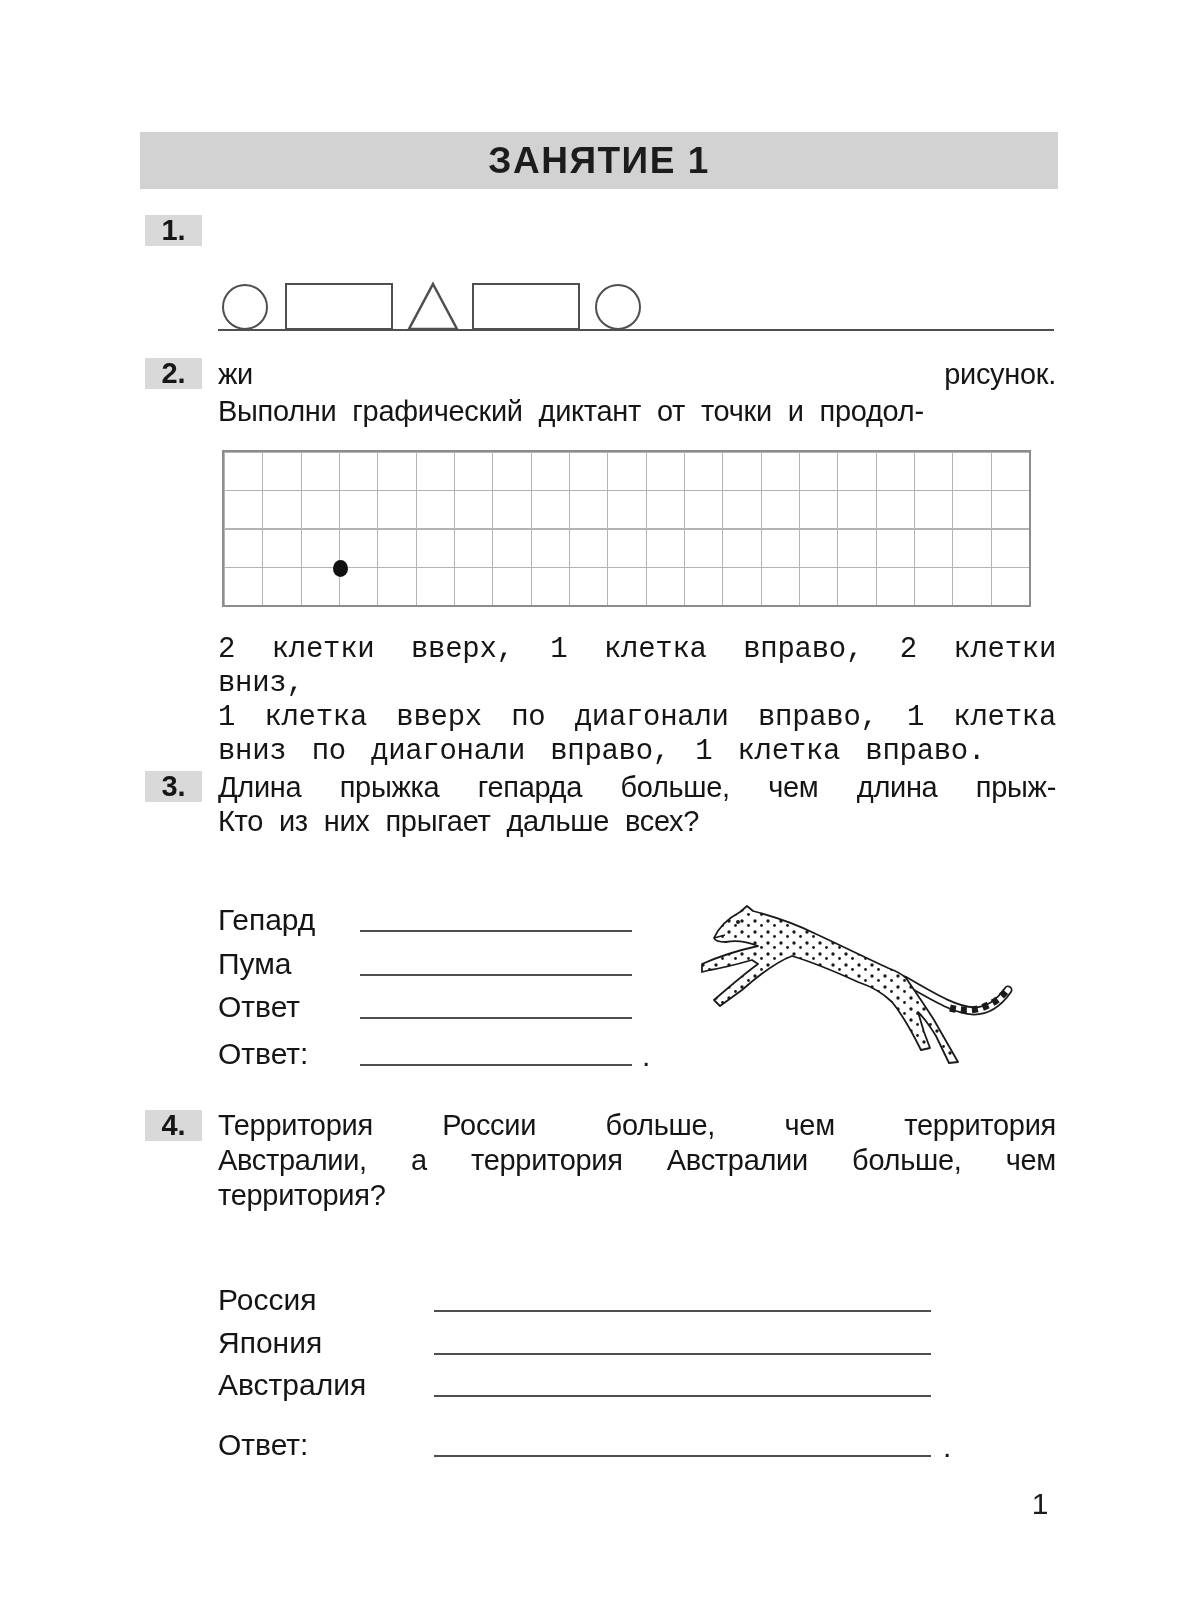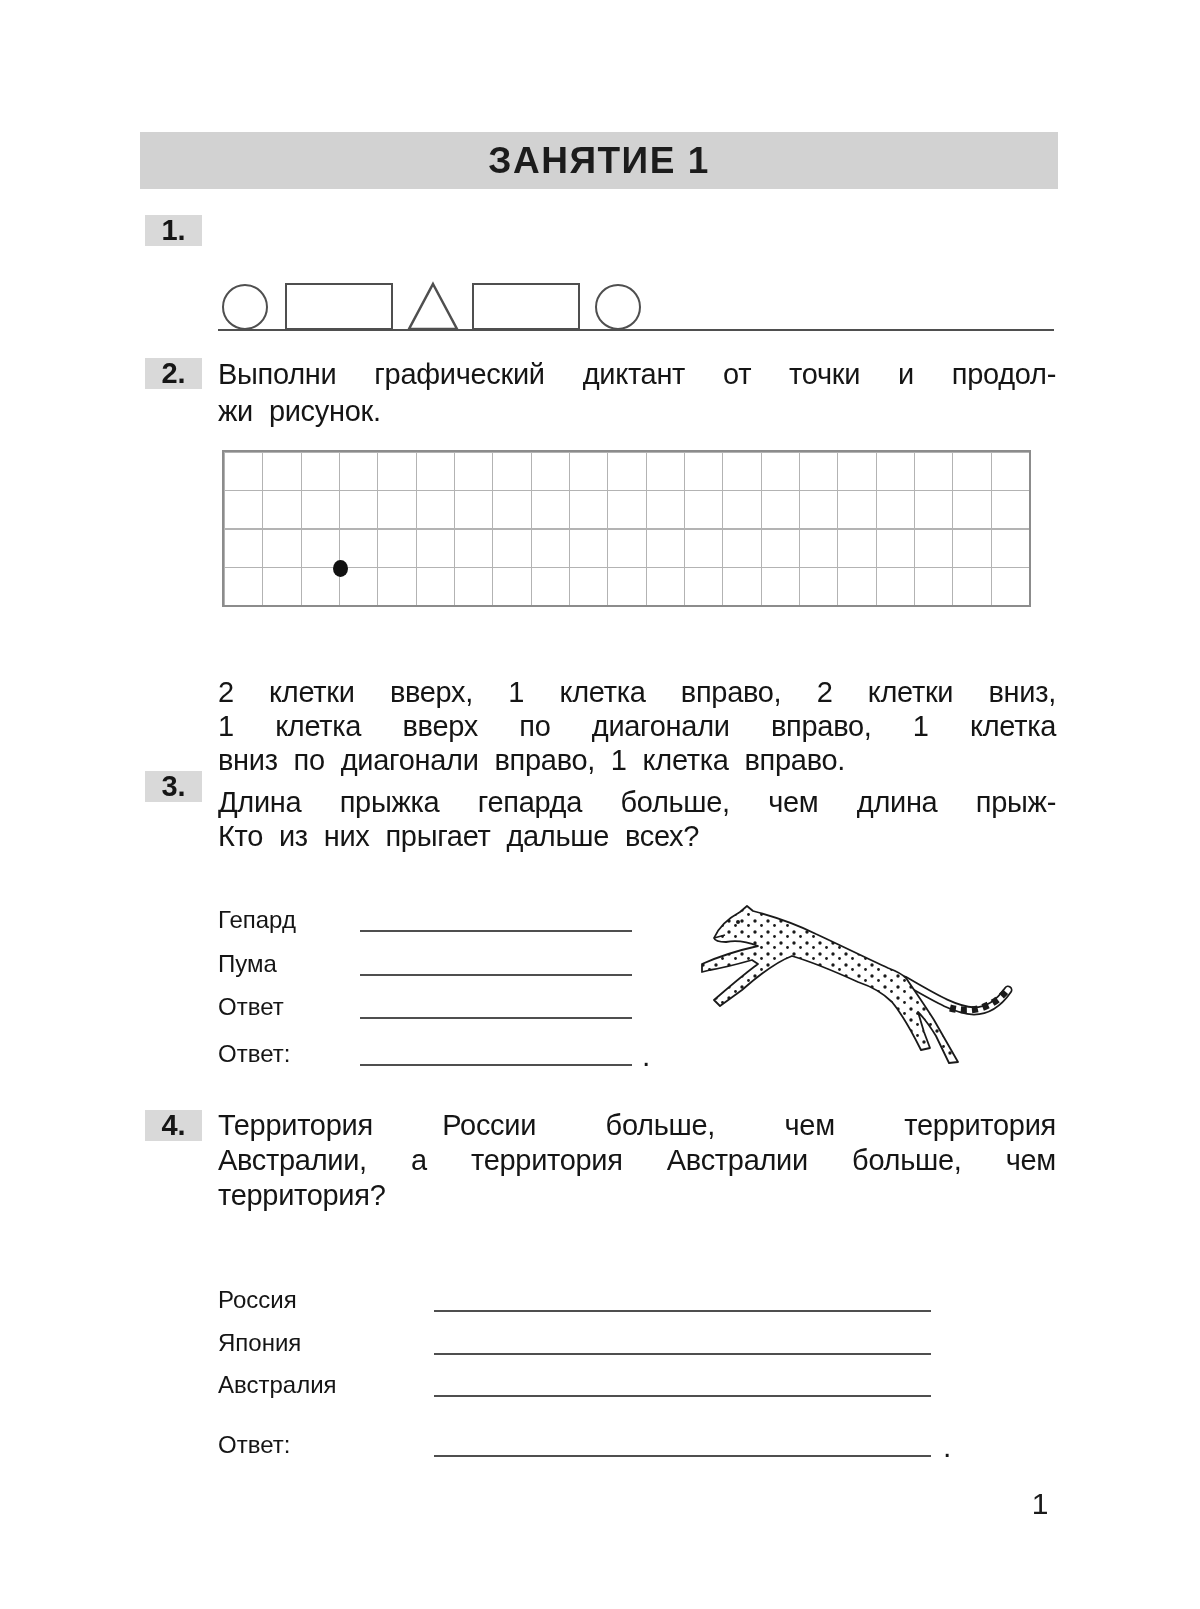--- a/index.html
+++ b/index.html
@@ -42,21 +42,21 @@
     border:2px solid #8c8c8c;
     background-image:
       repeating-linear-gradient(to right,  #b3b3b3 0 1px, transparent 1px 38.33px),
       repeating-linear-gradient(to bottom, #b3b3b3 0 1px, transparent 1px 38.25px);
   }
   .dot { position:absolute; left:109px; top:108px; width:15px; height:17px; background:#111; border-radius:50%; }
 
   
   .rows { position:absolute; left:218px; }
   .rowitem { position:relative; }
-  .rowitem .lbl, .ans .lbl { position:absolute; left:0; top:0; font-size:24px; line-height:34px; color:#151515; }
+  .rowitem .lbl, .ans .lbl { position:absolute; left:0; top:0; font-size:30px; line-height:34px; color:#151515; }
   .blank { position:absolute; top:0; height:29px; border-bottom:2px solid #4f4f4f; }
   .t3rows .rowitem { height:43.5px; }
   .t3rows .blank, .t3blank { left:142px; width:272px; }
   .t4rows .rowitem { height:42.5px; }
   .t4rows .blank, .t4blank { left:216px; width:497px; }
   .ans { position:absolute; left:218px; height:44px; }
   .period { position:absolute; top:2px; font-size:30px; color:#151515; }
 
   .pageno { position:absolute; left:1020px; top:1487px; width:40px; text-align:center; font-size:30px; color:#1a1a1a; }
 
@@ -78,37 +78,37 @@
       <polygon points="27,3 51,48 3,48" fill="#ffffff" stroke="#4f4f4f" stroke-width="2.5"></polygon>
     </svg>
     <div class="shape rect" style="left:472px; top:283px; width:108px; height:47px;"></div>
     <div class="shape circle" style="left:595px; top:284px; width:46px; height:46px;"></div>
     <div class="baseline"></div>
   </div>
 
   <div class="badge" style="top:358px;">2.</div>
   <div class="para" style="top:356px; line-height:37px;">
 
-  <div>Выполни графический диктант от точки и продол-</div>
-      <div>жи рисунок.</div>
+  <div>жи рисунок.</div>
+      <div>Выполни графический диктант от точки и продол-</div>
     </div>
 
   <div class="grid">
     <div class="dot"></div>
   </div>
 
-  <div class="para" style="top:675px; line-height:34px;">
+  <div class="para" style="top:633px; line-height:34px;font-family:Liberation Mono, monospace;">
 
   <div>2 клетки вверх, 1 клетка вправо, 2 клетки вниз,</div>
       <div>1 клетка вверх по диагонали вправо, 1 клетка</div>
       <div>вниз по диагонали вправо, 1 клетка вправо.</div>
     </div>
 
   <div class="badge" style="top:771px;">3.</div>
-  <div class="para" style="top:770px; line-height:34px;margin-top:15px;">
+  <div class="para" style="top:770px; line-height:34px;">
 
   <div>Длина прыжка гепарда больше, чем длина прыж-</div>
       <div>Кто из них прыгает дальше всех?</div>
     </div>
 
   <div class="rows t3rows" style="top:903px;">
 
       <div class="rowitem">
         <span class="lbl">Гепард</span>
         <div class="blank"></div>

